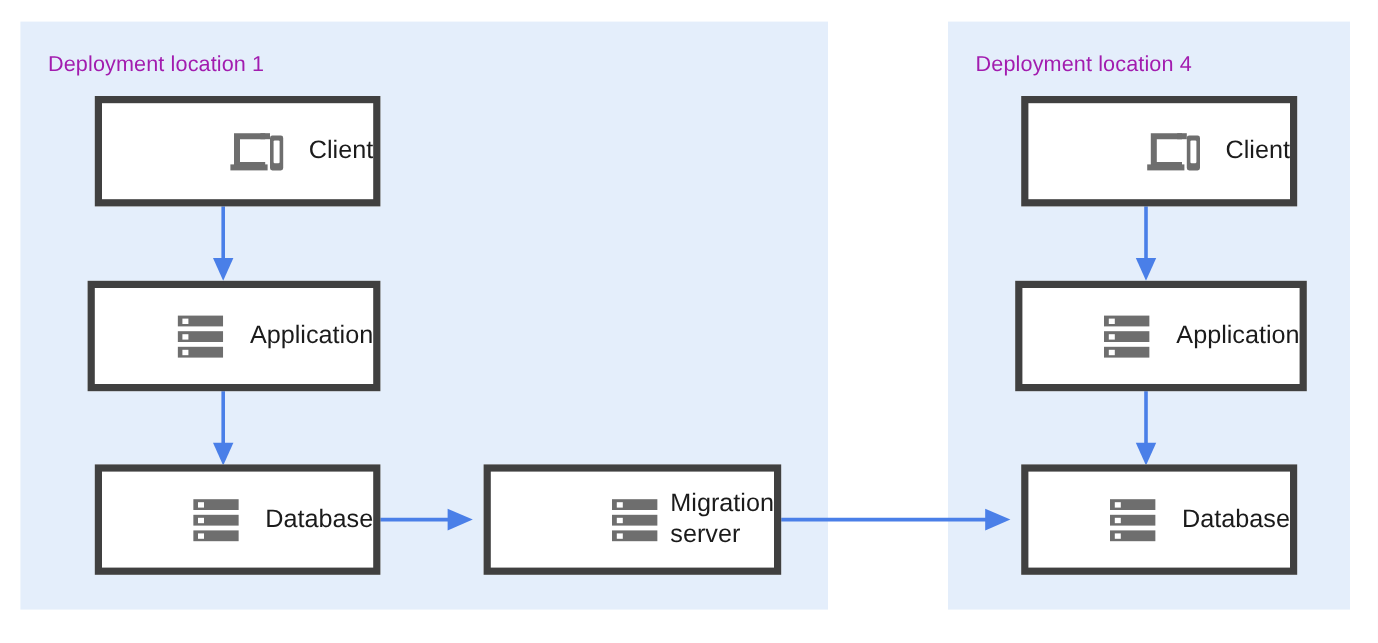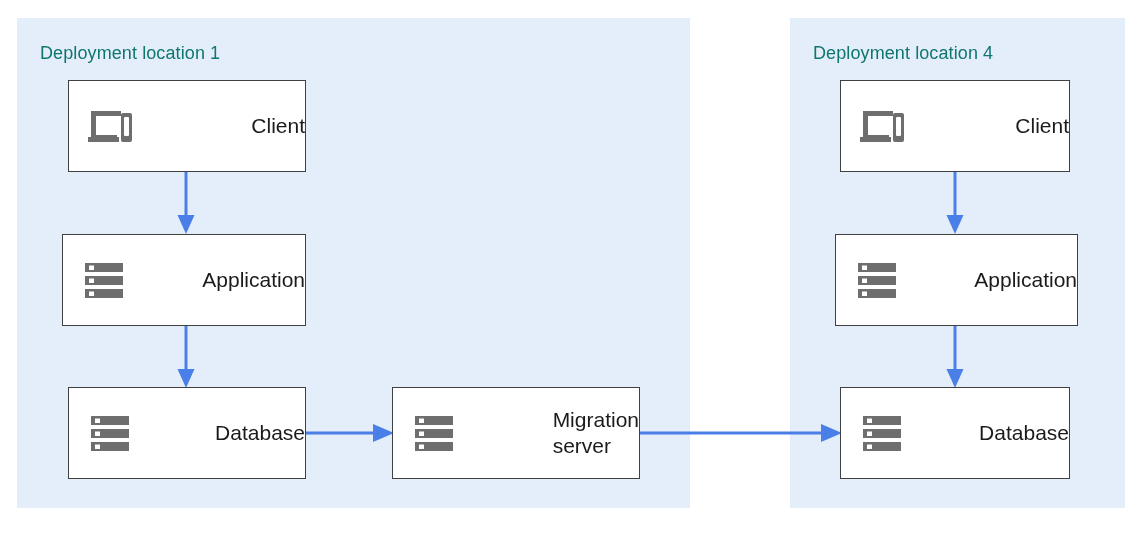--- a/index.html
+++ b/index.html
@@ -18,33 +18,34 @@
     overflow: hidden;
   }
   .zone {
     position: absolute;
     background: #e4eefb;
     box-sizing: border-box;
   }
   .zone-title {
     position: absolute;
     font-size: 18px;
-    color: #0f766e;
+    color: #a21caf;
     white-space: nowrap;
     letter-spacing: 0.1px;
   }
   .node {
     position: absolute;
     background: #ffffff;
-    border: 1px solid #404040;
+    border: 6px solid #404040;
     box-sizing: border-box;
     display: flex;
     flex-direction: row;
     align-items: center;
-    justify-content: space-between;
+    justify-content: flex-end;
+    margin-left: 11px;
   }
   .node-icon {
     flex: 0 0 auto;
     display: flex;
     align-items: center;
     justify-content: center;
   }
   .node-label {
     flex: 0 0 auto;
     font-size: 21px;

